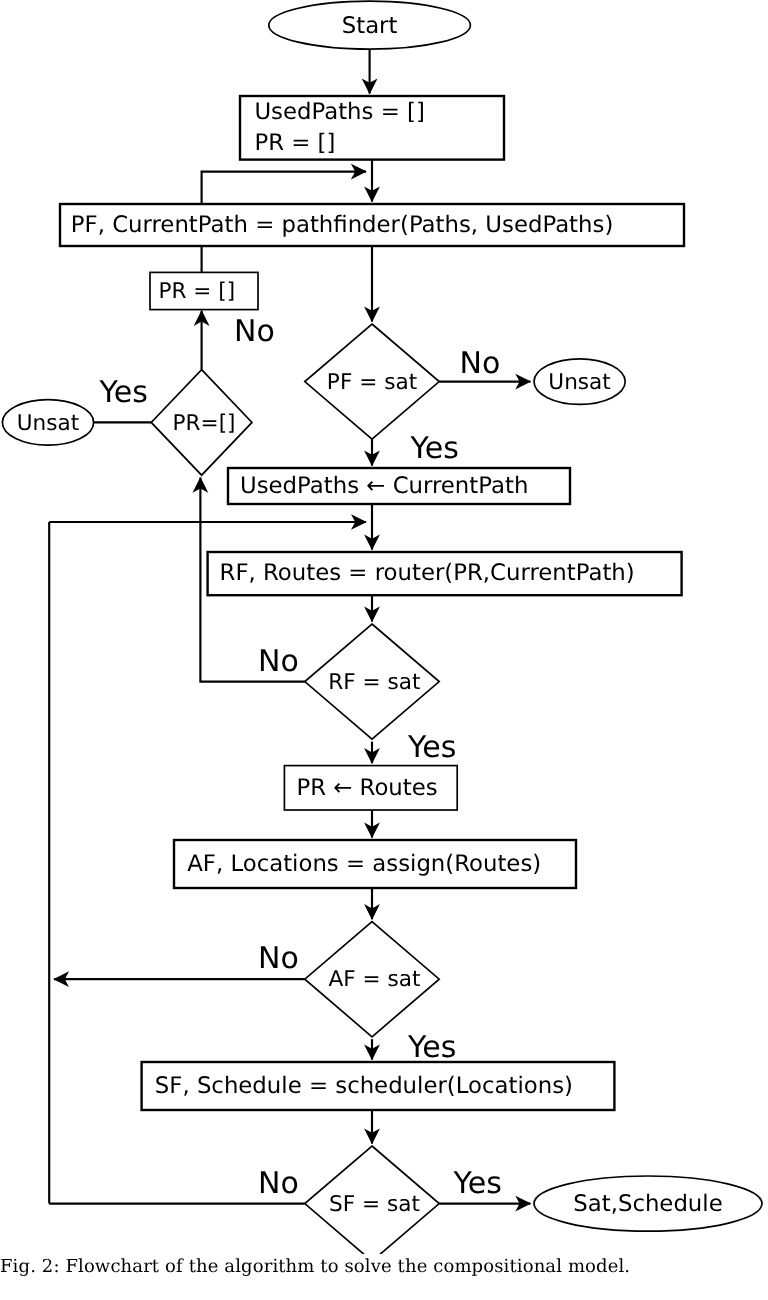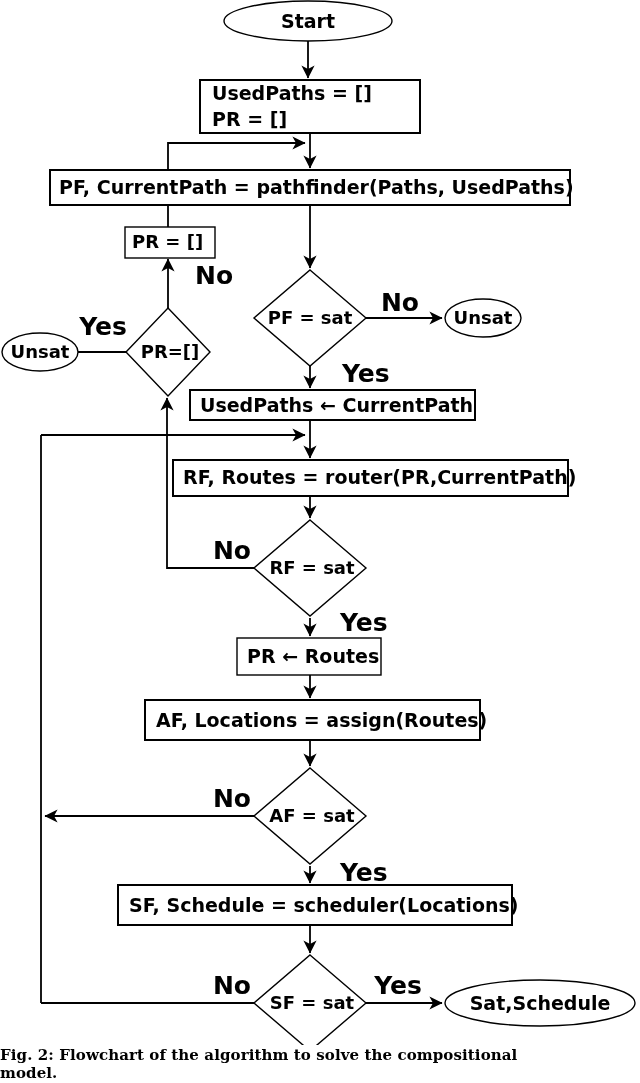--- a/index.html
+++ b/index.html
@@ -13,21 +13,20 @@
     position: relative;
     font-family: "DejaVu Sans", sans-serif;
     overflow: hidden;
   }
   #flow-root {
     position: absolute;
     left: 0;
     top: 0;
     width: 640px;
     height: 1083px;
-    font-weight: bold;
   }
   svg#flowchart {
     display: block;
     width: 640px;
     height: 1045px;
   }
   .node-shape {
     fill: #ffffff;
     stroke: #000000;
     stroke-width: 2;

